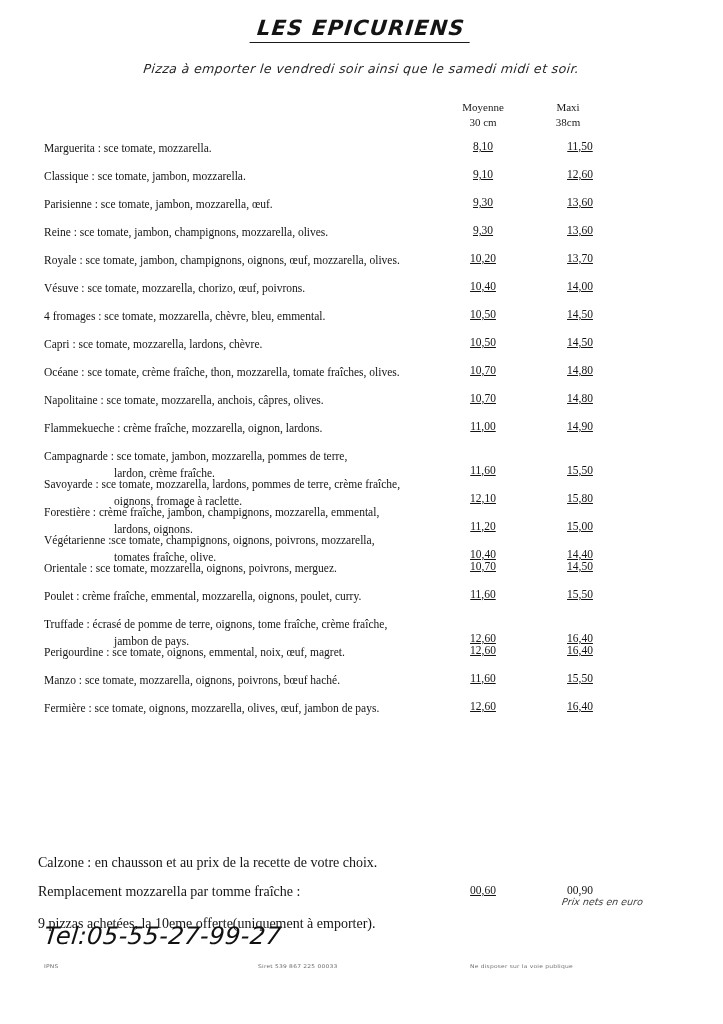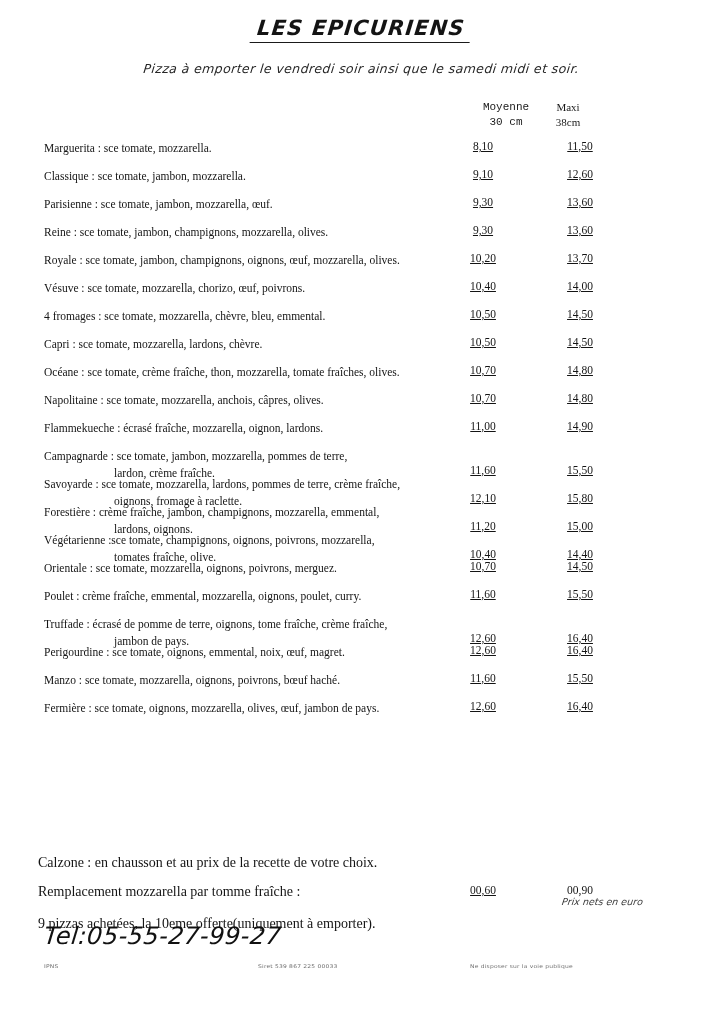--- a/index.html
+++ b/index.html
@@ -56,21 +56,21 @@
     width: 100%;
     height: 34px;
     font-size: 11px;
     color: #1a1a1a;
   }
   .col-head .ch {
     position: absolute;
     text-align: center;
     line-height: 1.35;
   }
-  .col-head .ch.moyenne { left: 466px; width: 80px; font-family: Liberation Mono, monospace; }
+  .col-head .ch.moyenne { left: 443px; width: 80px; }
   .col-head .ch.maxi { left: 533px; width: 70px; }
   .ch-name { display: block; }
   .ch-size { display: block; }
 
   
   .menu {
     position: absolute;
     top: 140px;
     left: 0;
     width: 100%;
@@ -262,21 +262,21 @@
     <div class="row">
       <div class="desc">
         <span>Napolitaine : sce tomate, mozzarella, anchois, câpres, olives.</span>
       </div>
       <div class="price-m">10,70</div>
       <div class="price-x">14,80</div>
     </div>
 
     <div class="row">
       <div class="desc">
-        <span>Flammekueche : écrasé fraîche, mozzarella, oignon, lardons.</span>
+        <span>Flammekueche : crème fraîche, mozzarella, oignon, lardons.</span>
       </div>
       <div class="price-m">11,00</div>
       <div class="price-x">14,90</div>
     </div>
 
     <div class="row two">
       <div class="desc">
         <span>Campagnarde : sce tomate, jambon, mozzarella, pommes de terre,</span>
         <span class="cont">lardon, crème fraîche.</span>
       </div>

